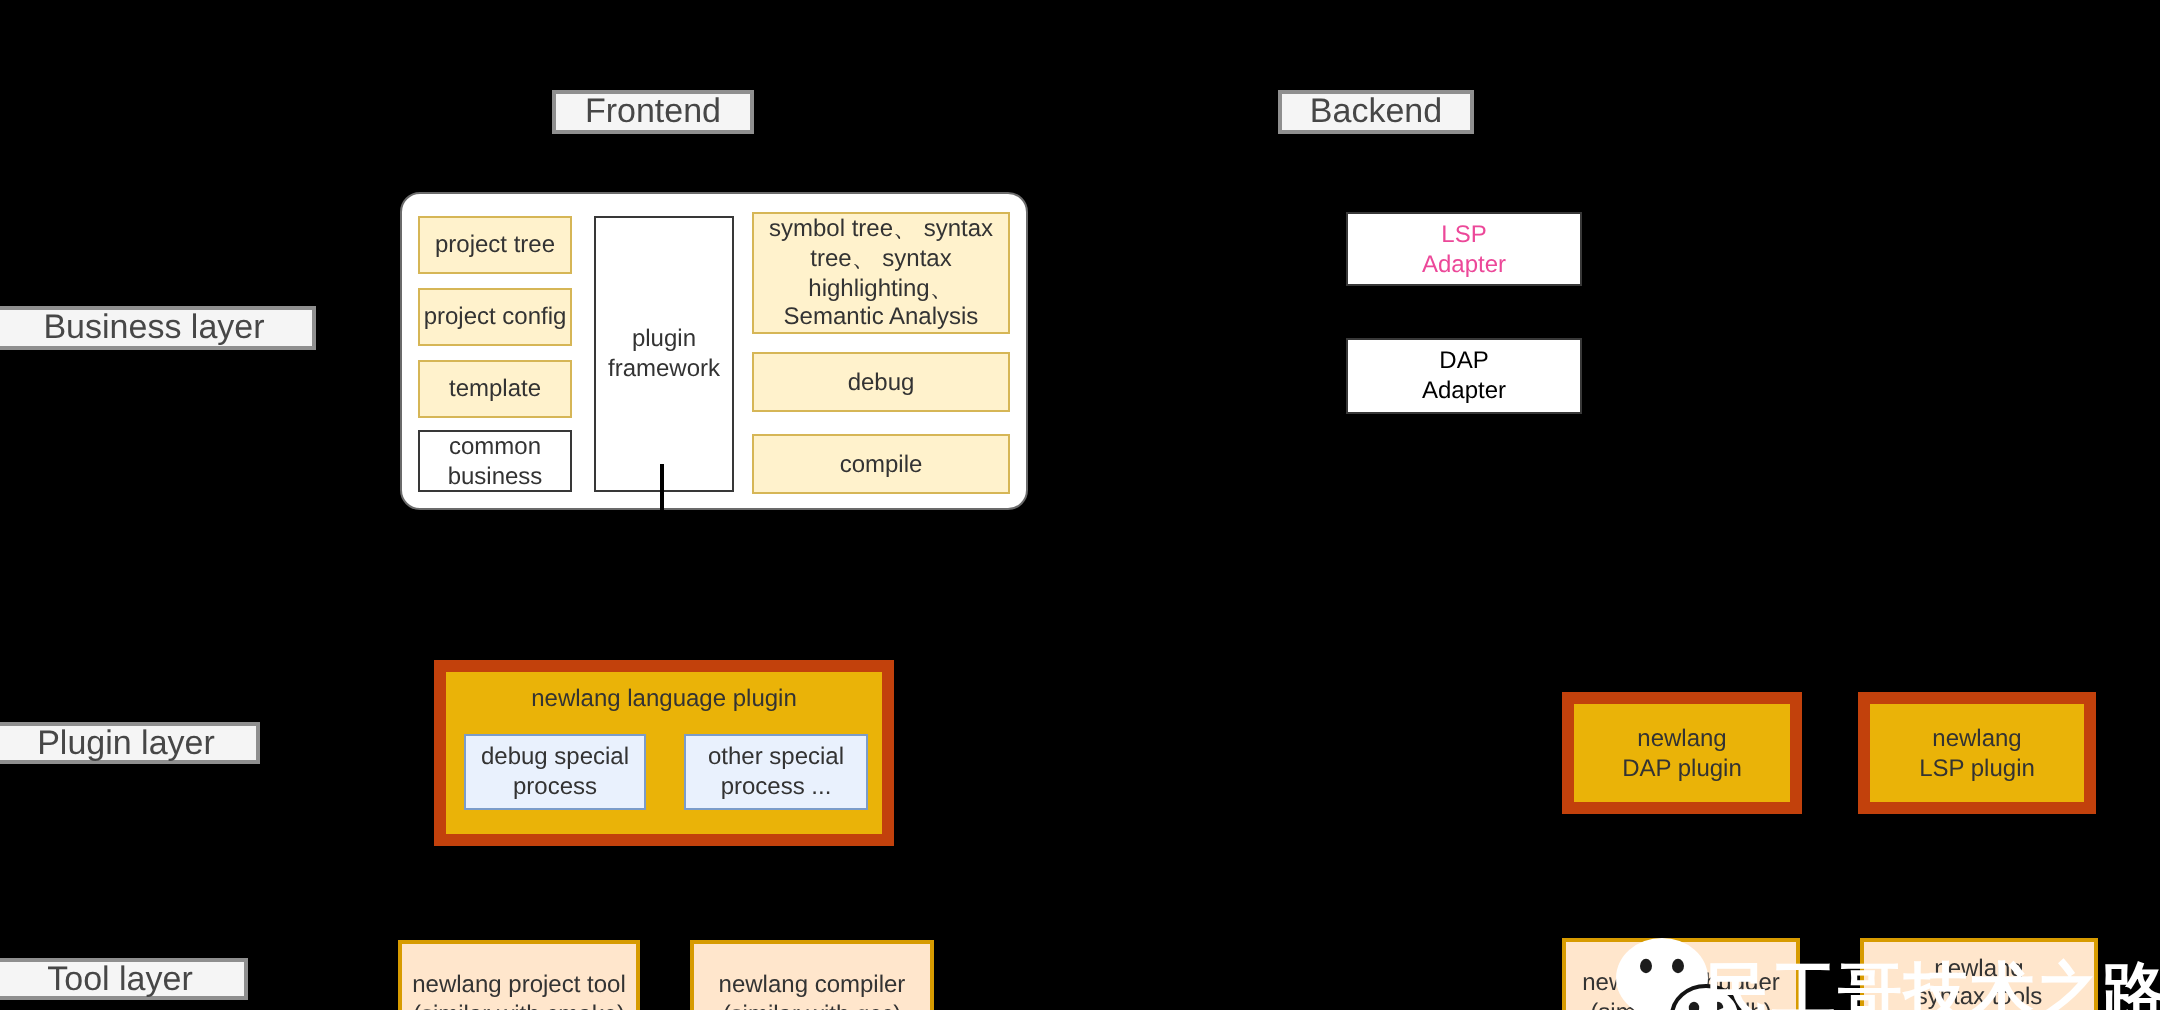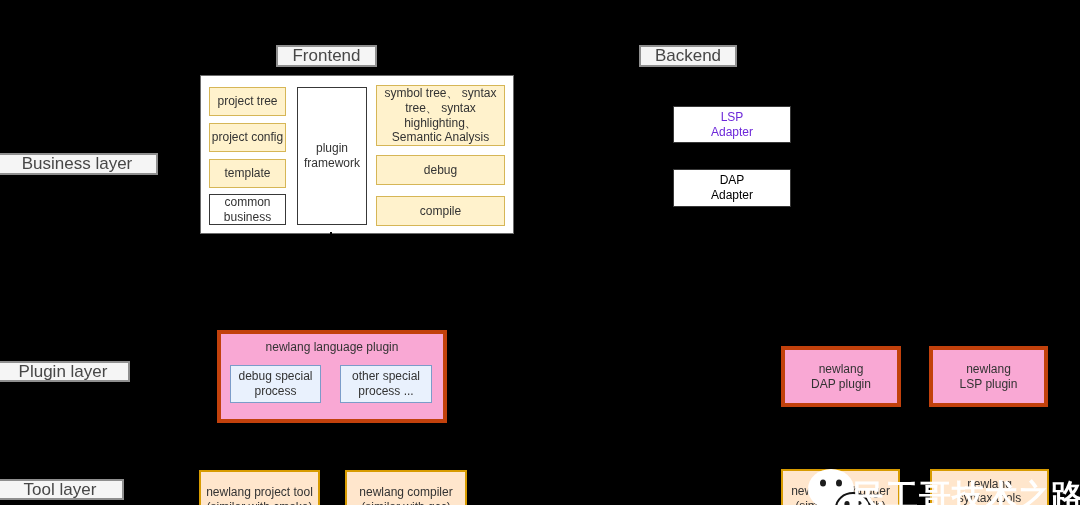--- a/index.html
+++ b/index.html
@@ -10,21 +10,21 @@
     margin-top:35px;
   }
   .abs { position:absolute; box-sizing:border-box; }
   .box {
     position:absolute; box-sizing:border-box;
     display:flex; align-items:center; justify-content:center;
     text-align:center; font-size:12px; color:#333; line-height:1.22;
   }
   .yellow { background:#fff2cc; border:1px solid #d6b656; }
   .orange { background:#ffe6cc; border:2px solid #d79b00; }
-  .blue   { background:#f9a8d4; border:4px solid #c2410c; }
+  .blue   { background:#eab308; border:6px solid #c2410c; }
   .blue-inner { background:#e9f1fd; border:1px solid #7b9cc9; }
   .white-dark { background:#ffffff; border:1px solid #383838; }
   .container-white { background:#ffffff; border:1px solid #6b6b6b; }
   .tag {
     position:absolute; box-sizing:border-box;
     display:flex; align-items:center; justify-content:center;
     background:#f5f5f5; border:2px solid #8f8f8f;
     color:#474747; font-size:17px; text-align:center;
   }
   .preline { white-space:pre-line; }
@@ -43,34 +43,34 @@
 
 <div id="stage">
 
   <div class="tag" style="left:276px; top:10px; width:101px; height:22px;">Frontend</div>
   <div class="tag" style="left:639px; top:10px; width:98px; height:22px;">Backend</div>
 
   <div class="tag" style="left:-4px; top:118px; width:162px; height:22px;">Business layer</div>
   <div class="tag" style="left:-4px; top:326px; width:134px; height:21px;">Plugin layer</div>
   <div class="tag" style="left:-4px; top:444px; width:128px; height:21px;">Tool layer</div>
 
-  <div class="abs container-white" style="left:200px; top:40px; width:314px; height:159px;">
+  <div class="abs container-white" style="left:200px; top:61px; width:314px; height:159px;border-radius:10px;">
     <div class="box yellow" style="left:8px; top:11px; width:77px; height:29px;">project tree</div>
     <div class="box yellow" style="left:8px; top:47px; width:77px; height:29px;">project config</div>
     <div class="box yellow" style="left:8px; top:83px; width:77px; height:29px;">template</div>
     <div class="box white-dark preline" style="left:8px; top:118px; width:77px; height:31px;">common
 business</div>
     <div class="box white-dark preline" style="left:96px; top:11px; width:70px; height:138px;">plugin
 framework</div>
     <div class="box yellow" style="left:175px; top:79px; width:129px; height:30px;">debug</div>
     <div class="box yellow" style="left:175px; top:9px; width:129px; height:61px; padding:0 2px;">symbol tree、 syntax tree、 syntax highlighting、 Semantic Analysis</div>
     <div class="box yellow" style="left:175px; top:120px; width:129px; height:30px;">compile</div>
   </div>
 
-  <div class="box white-dark preline" style="left:673px; top:71px; width:118px; height:37px; color:#6d28d9;">LSP
+  <div class="box white-dark preline" style="left:673px; top:71px; width:118px; height:37px; color:#ec4899;">LSP
 Adapter</div>
   <div class="box white-dark preline" style="left:673px; top:134px; width:118px; height:38px; color:#000;">DAP
 Adapter</div>
 
   <div class="stub" style="left:330px; top:197px; height:102px;"></div>
   <div class="stub" style="left:330px; top:385px; height:7px;"></div>
   <div class="stub" style="left:258px; top:430px; height:8px;"></div>
   <div class="stub" style="left:405px; top:430px; height:8px;"></div>
   <div class="stub" style="left:839px; top:307px; height:7px;"></div>
   <div class="stub" style="left:988px; top:307px; height:7px;"></div>

